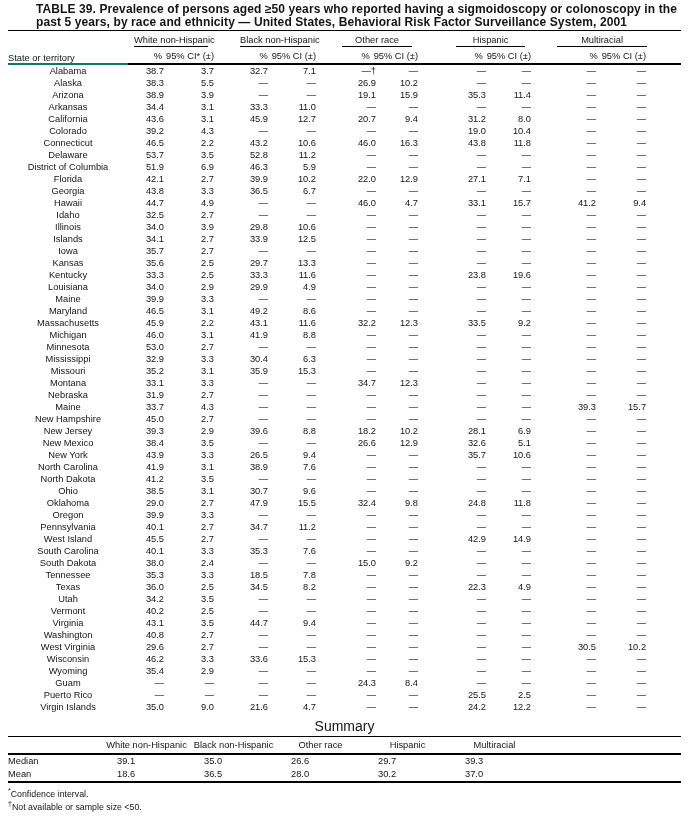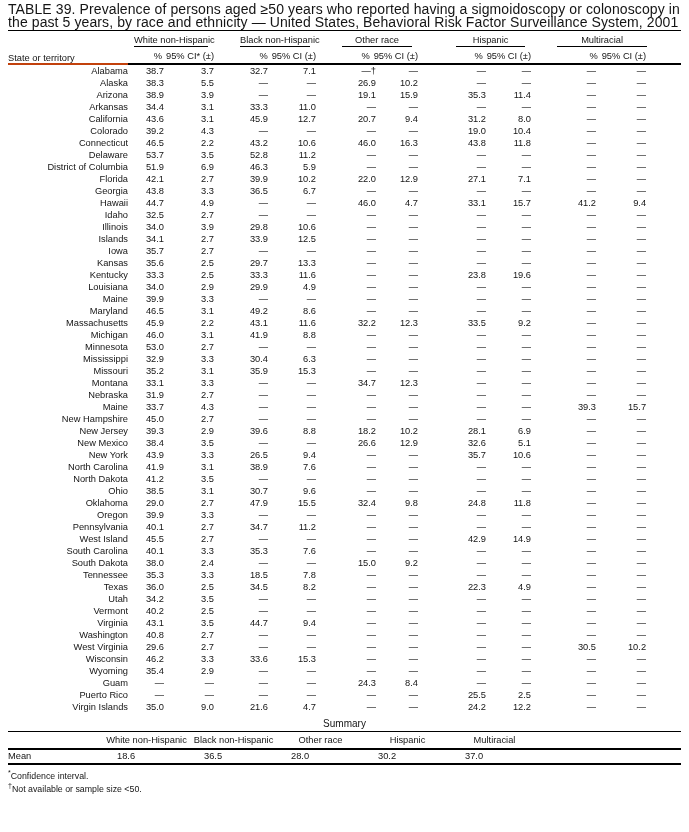--- a/index.html
+++ b/index.html
@@ -2,48 +2,48 @@
 <html><head>
 <meta charset="utf-8">
 <style>
   html,body { margin:0; padding:0; background:#ffffff; }
   .page {
     position:relative; width:689px; height:832px; box-sizing:border-box;
     padding:3px 8px 0 8px; background:#fff; color:#141414;
     font-family:"Liberation Sans", sans-serif; overflow:hidden;
   }
   .title {
-    font-weight:normal; font-size:14px; line-height:12.5px; letter-spacing:0.1px;
+    font-weight:bold; font-size:12px; line-height:12.5px; letter-spacing:0.1px;margin-left:28px;
   }
   
   table.main {
     width:673px; table-layout:fixed; border-collapse:collapse; margin-top:2px;
     border-top:1.5px solid #000;
   }
   table.main th, table.main td {
     font-size:9.3px; font-weight:normal; padding:0 2px 0 0;
     white-space:nowrap; vertical-align:bottom;
   }
   tr.group-row th { height:15px; padding:1px 0 0 0; }
   .spanner { border-bottom:1px solid #000; text-align:center; padding-bottom:1px; margin:0 8px 0 6px; }
   .spanner.g2 { margin-left:24px; }
   .spanner.g3 { margin-left:24px; }
   .spanner.g4 { margin-left:36px; }
   .spanner.g5 { margin-left:24px; margin-right:34px; }
   tr.sub-row th { height:14px; border-bottom:2px solid #000; padding-bottom:2px; }
-  th.state-head { text-align:left; vertical-align:bottom; border-bottom:2px solid #c2410c; padding-bottom:2px; }
+  th.state-head { text-align:left; vertical-align:bottom; border-bottom:2px solid #0f766e; padding-bottom:2px; }
   .sub-wrap { display:flex; justify-content:space-between; align-items:flex-end; }
   .sub-wrap .pct-h { flex:1 1 auto; text-align:right; min-width:0; overflow:hidden; }
   .sub-wrap .ci-h  { flex:0 0 auto; text-align:center; padding-left:4px; }
   .sub-wrap.g5 .ci-h { padding-right:33px; }
   table.main tbody td { height:12px; line-height:12px; text-align:right; }
-  table.main tbody td.state { text-align:right; padding-right:0; overflow:hidden; }
+  table.main tbody td.state { text-align:center; padding-right:0; overflow:hidden; }
   table.main tbody td.m-ci { padding-right:35px; }
   
-  .summary-heading { text-align:center; font-size:10px; margin:5px 0 2px 0; width:673px; }
+  .summary-heading { text-align:center; font-size:14px; margin:5px 0 2px 0; width:673px; }
   table.summary {
     width:673px; table-layout:fixed; border-collapse:collapse;
     border-top:1.5px solid #000; border-bottom:2px solid #000;
   }
   table.summary th, table.summary td {
     font-size:9.3px; font-weight:normal; white-space:nowrap; padding:0;
   }
   table.summary thead th { height:16px; vertical-align:middle; text-align:center; border-bottom:2px solid #000; }
   table.summary thead th.lbl { text-align:left; }
   table.summary tbody td { height:13px; line-height:13px; text-align:left; padding-left:14px; }
@@ -849,20 +849,29 @@
         <th>White non-Hispanic</th>
         <th>Black non-Hispanic</th>
         <th>Other race</th>
         <th>Hispanic</th>
         <th>Multiracial</th>
         <th></th>
       </tr>
     </thead>
     <tbody>
         <tr>
+          <td class="lbl">Median</td>
+          <td>39.1</td>
+          <td>35.0</td>
+          <td>26.6</td>
+          <td>29.7</td>
+          <td>39.3</td>
+          <td></td>
+        </tr>
+        <tr>
           <td class="lbl">Mean</td>
           <td>18.6</td>
           <td>36.5</td>
           <td>28.0</td>
           <td>30.2</td>
           <td>37.0</td>
           <td></td>
         </tr>
       </tbody>
   </table>

